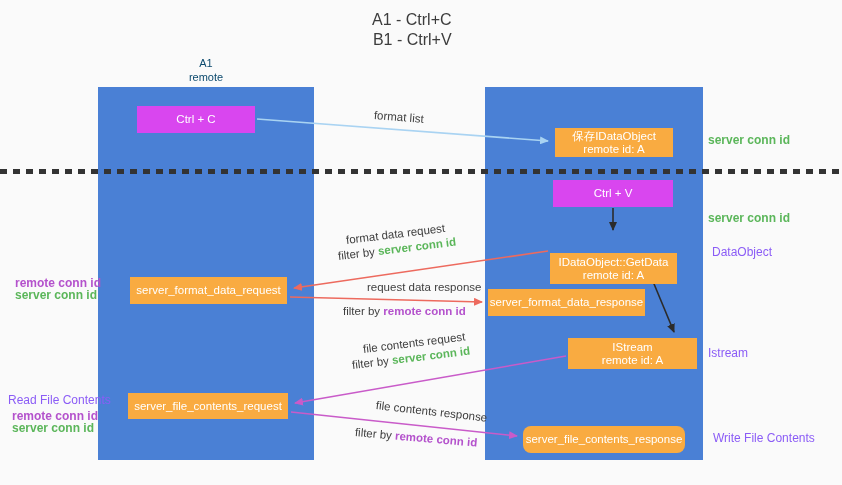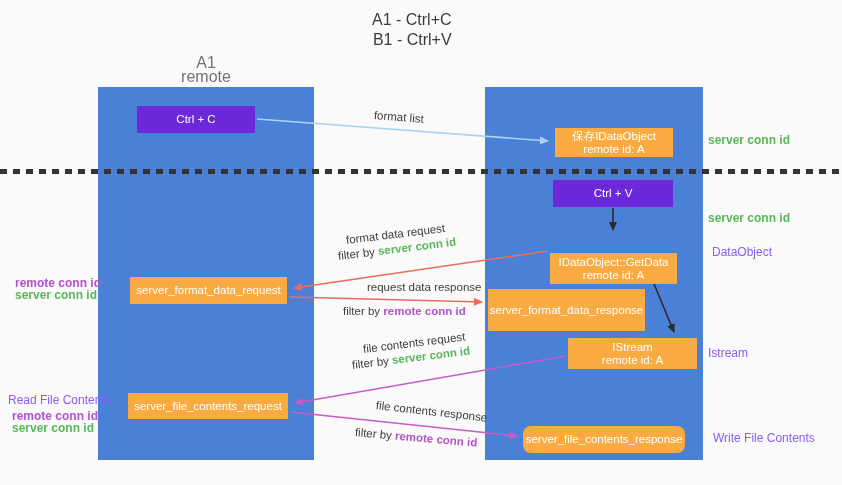--- a/index.html
+++ b/index.html
@@ -10,35 +10,35 @@
   }
   .title {
     position: absolute; left: 372px; top: 10px;
     font-size: 16px; line-height: 20px; color: #3c3c3c; text-align: right;
   }
   .lane { position: absolute; top: 87px; height: 373px; background: #4a80d5; }
   .lane-a { left: 98px;  width: 216px; }
   .lane-b { left: 485px; width: 218px; }
   .lane-header {
     position: absolute; top: 56px; text-align: center;
-    font-size: 16px; line-height: 14px; color: #737373;
+    font-size: 11px; line-height: 14px; color: #0c4a6e;
   }
   .lane-header.a { left: 98px;  width: 216px; }
   .lane-header.b { left: 485px; width: 218px; margin-top: 44px; }
   .dotted-line {
     position: absolute; left: 0; top: 169px; width: 842px; height: 5px;
     background: repeating-linear-gradient(to right, #333 0px, #333 7px, transparent 7px, transparent 13px);
   }
   .node {
     position: absolute; display: flex; flex-direction: column;
     align-items: center; justify-content: center;
     color: #ffffff; font-size: 11.5px; line-height: 13px; text-align: center;
     white-space: nowrap;
   }
-  .node.green  { background: #6d28d9; }
+  .node.green  { background: #d946ef; }
   .node.orange { background: #f9ab41; }
   .side-label { position: absolute; font-size: 12px; white-space: nowrap; }
   .side-label.right-align { text-align: right; line-height: 12px; }
   .green-text  { color: #5bb65a; font-weight: bold; }
   .purple-text { color: #b452cc; font-weight: bold; }
   .dark-text   { color: #8b5cf6; }
   .arrow-label {
     position: absolute; font-size: 11.5px; color: #3f3f3f;
     white-space: nowrap; transform-origin: left center;
   }
@@ -106,21 +106,21 @@
     <div>保存IDataObject</div>
     <div>remote id: A</div>
   </div>
   <div class="node green" style="left:553px; top:180px; width:120px; height:27px;">
     <div>Ctrl + V</div>
   </div>
   <div class="node orange" style="left:550px; top:253px; width:127px; height:31px;">
     <div>IDataObject::GetData</div>
     <div>remote id: A</div>
   </div>
-  <div class="node orange" style="left:488px; top:289px; width:157px; height:42px;">
+  <div class="node orange" style="left:488px; top:289px; width:157px; height:27px;">
     <div>server_format_data_response</div>
   </div>
   <div class="node orange" style="left:568px; top:338px; width:129px; height:31px;">
     <div>IStream</div>
     <div>remote id: A</div>
   </div>
   <div class="node orange" style="left:523px; top:426px; width:162px; height:27px;border-radius:8px;">
     <div>server_file_contents_response</div>
   </div>
 

